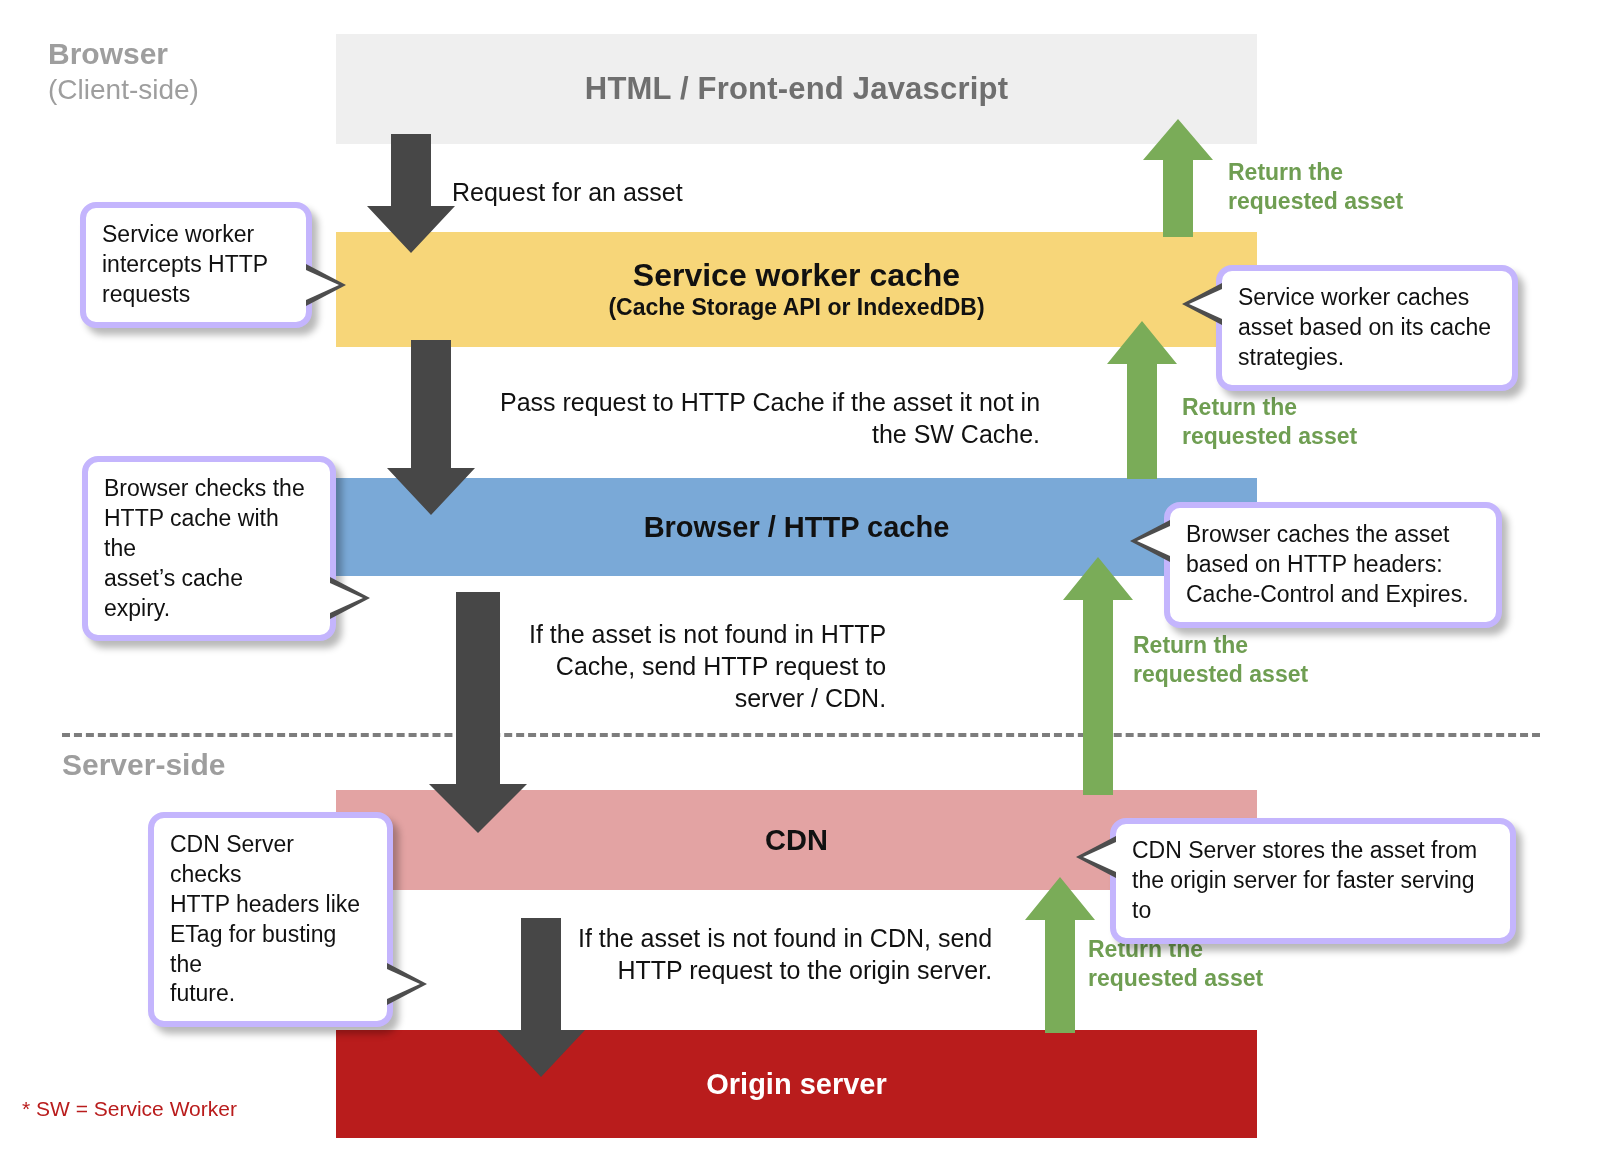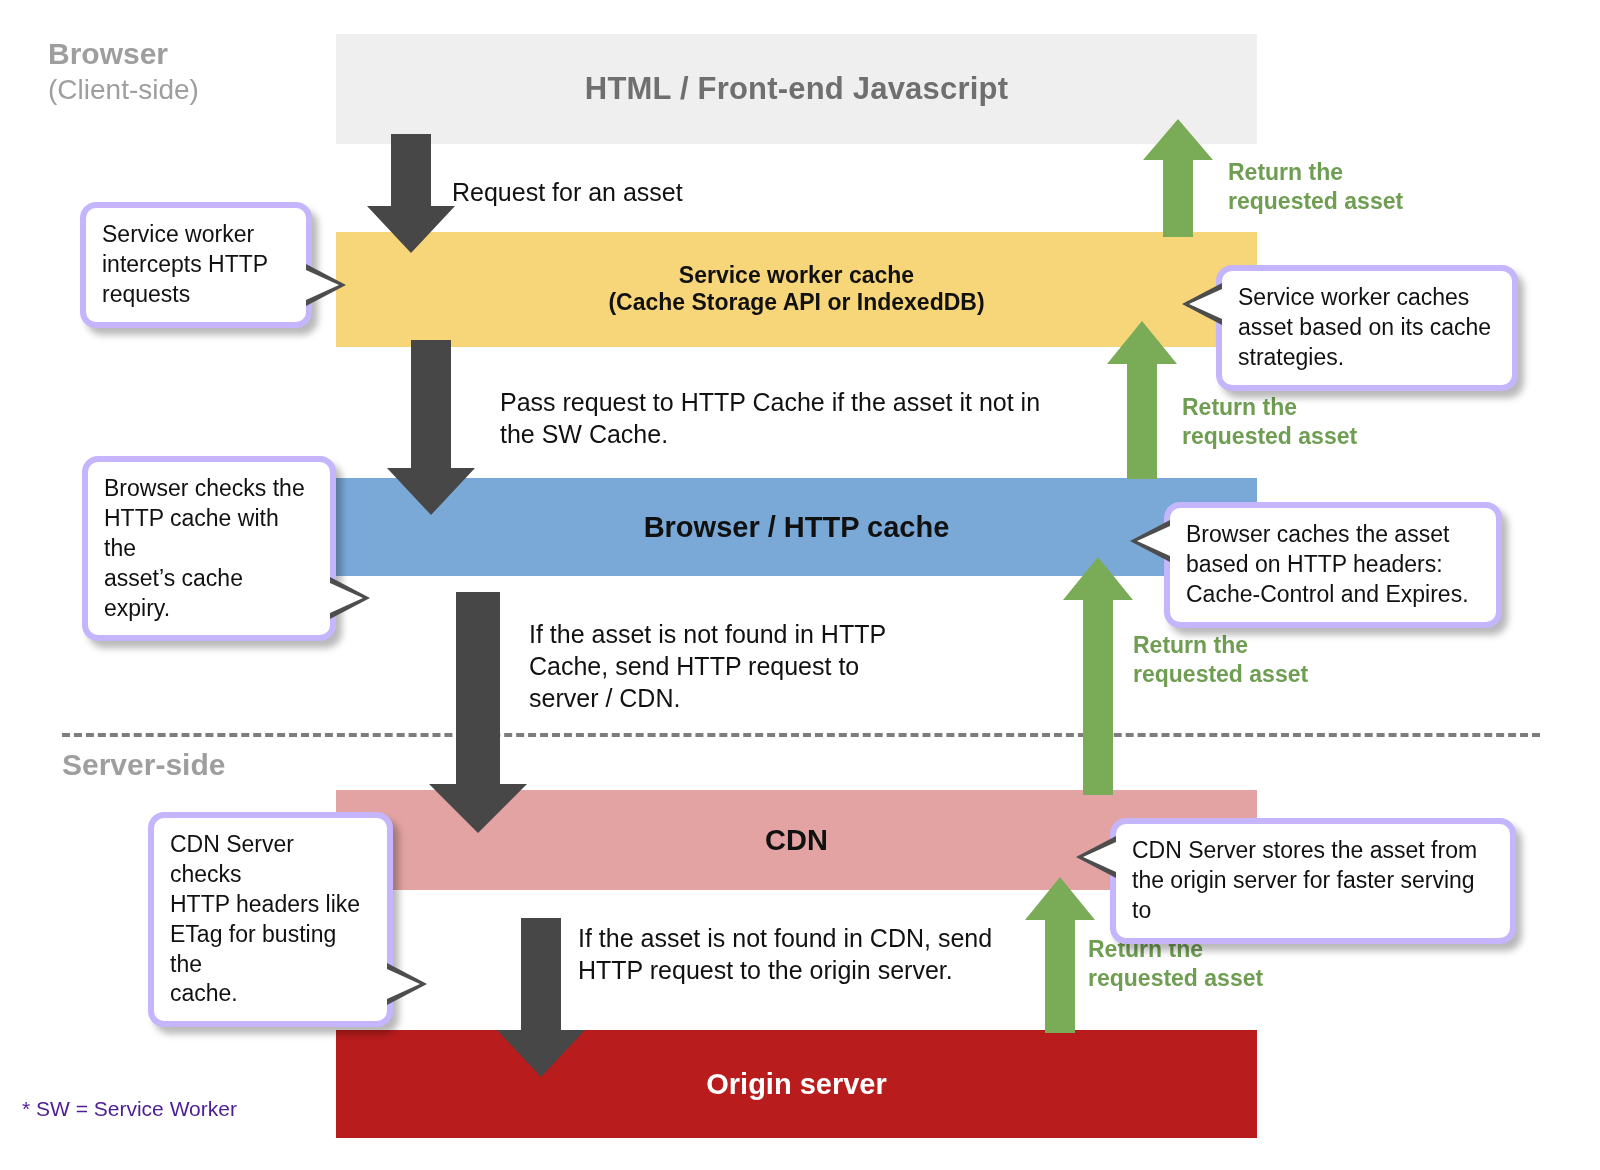--- a/index.html
+++ b/index.html
@@ -17,21 +17,21 @@
     left: 336px; width: 921px;
     display: flex; align-items: center; justify-content: center;
     text-align: center;
   }
   .band .band-title { display:block; }
 
   #band-html   { top: 34px;   height: 110px; background: #efefef; }
   #band-html .band-title { font-size: 31px; font-weight: bold; color: #6f6f6f; letter-spacing: .2px; }
 
   #band-sw     { top: 232px;  height: 115px; background: #f7d679; }
-  #band-sw .band-title  { font-size: 23px; font-weight: bold; color: #111; line-height: 1.12; }
+  #band-sw .band-title  { font-size: 32px; font-weight: bold; color: #111; line-height: 1.12; }
   #band-sw .band-sub    { font-size: 23px; font-weight: bold; color: #111; display:block; }
 
   #band-http   { top: 478px;  height: 98px; background: #7aa9d7; }
   #band-http .band-title { font-size: 29px; font-weight: bold; color: #111; }
 
   #band-cdn    { top: 790px;  height: 100px; background: #e3a3a3; }
   #band-cdn .band-title { font-size: 29px; font-weight: bold; color: #111; }
 
   #band-origin { top: 1030px; height: 108px; background: #b91c1c; }
   #band-origin .band-title { font-size: 29px; font-weight: bold; color: #ffffff; }
@@ -43,28 +43,28 @@
   #label-browser .l2 { font-size: 28px; display:block; line-height: 1.22;}
   #label-server  { left: 62px; top: 748px; font-size: 30px; font-weight: bold; }
 
   
   #divider {
     position: absolute; left: 62px; top: 733px; width: 1478px; height: 0;
     border-top: 4px dashed #7d7d7d;
   }
 
   
-  #footnote { position: absolute; left: 22px; top: 1097px; font-size: 21px; color: #4c1d95; }
+  #footnote { position: absolute; left: 22px; top: 1097px; font-size: 21px; color: #b91c1c; }
 
   
   .arrow { position: absolute; }
   .arrow svg { display: block; }
 
   
-  .note { position: absolute; font-size: 25px; color: #111; line-height: 1.28; }
+  .note { position: absolute; font-size: 25px; color: #111; line-height: 1.28; text-align: right; }
 
   
   .green-note {
     position: absolute; font-size: 23px; font-weight: bold;
     color: #6f9e52; line-height: 1.25;
   }
 
   
   .callout {
     position: absolute;
@@ -257,21 +257,21 @@
   <div class="callout tail-left" style="left:1164px; top:502px; width:338px;">
     <div>Browser caches the asset</div>
     <div>based on HTTP headers:</div>
     <div>Cache-Control and Expires.</div>
   </div>
 
   <div class="callout tail-right" style="left:148px; top:812px; width:245px;">
     <div>CDN Server checks</div>
     <div>HTTP headers like</div>
     <div>ETag for busting the</div>
-    <div>cache.</div>
+    <div>future.</div>
   </div>
 
   <div class="callout tail-left" style="left:1110px; top:818px; width:406px;">
     <div>CDN Server stores the asset from</div>
     <div>the origin server for faster serving to</div>
   </div>
 
   <div id="footnote">* SW = Service Worker</div>
 
 </div>

